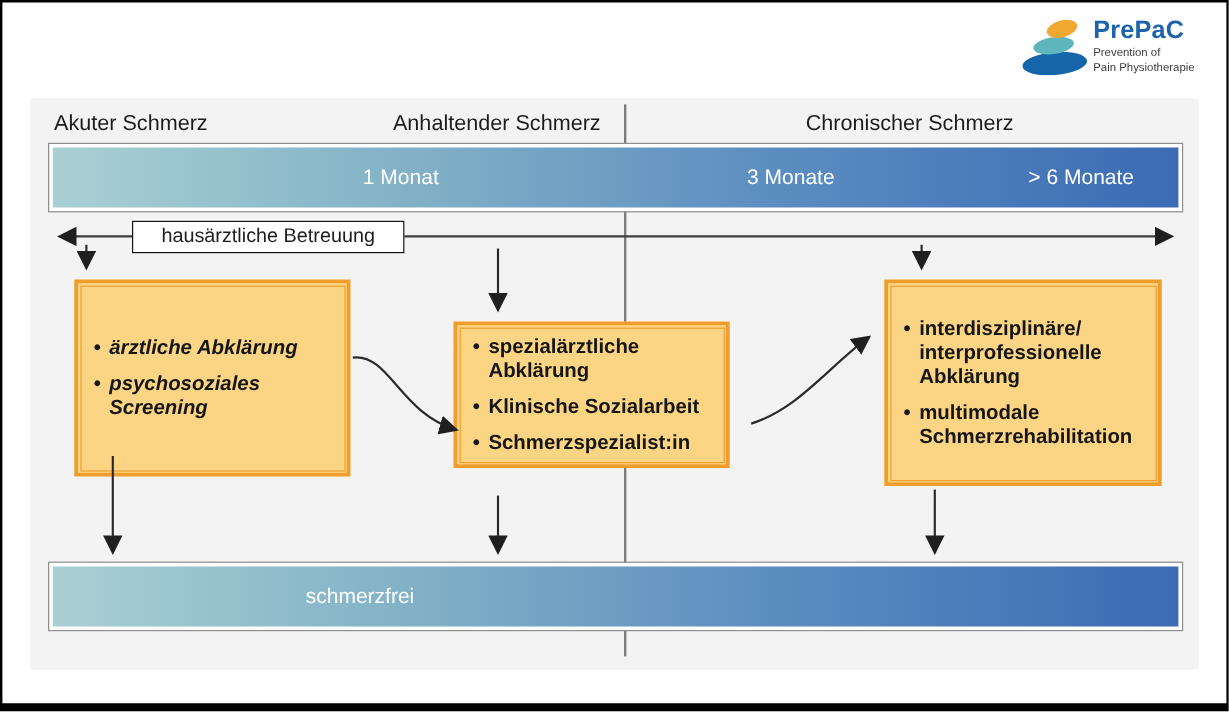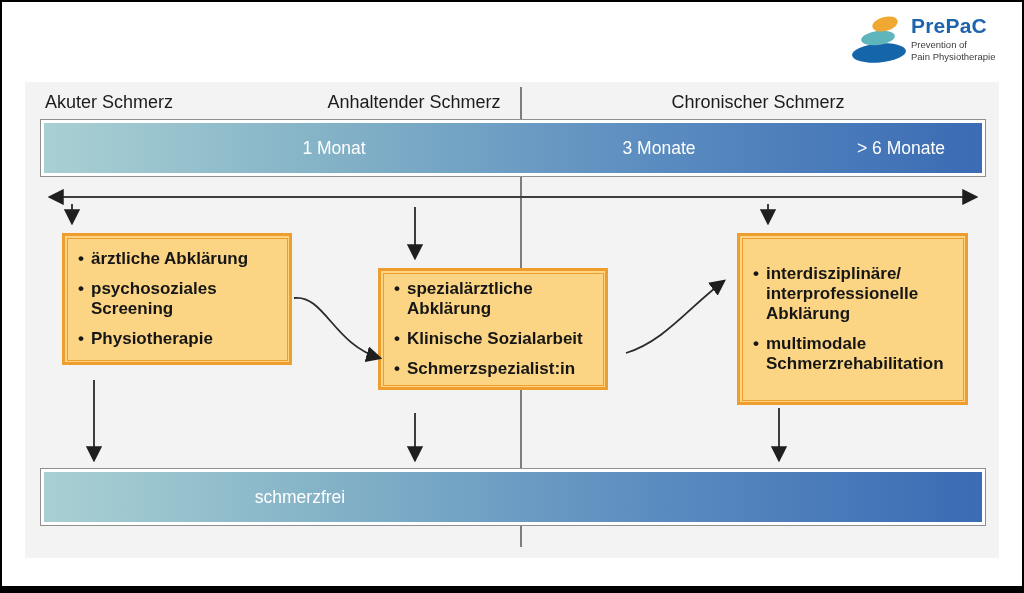--- a/index.html
+++ b/index.html
@@ -53,21 +53,21 @@
   
   .obox{
     position:absolute;box-sizing:border-box;z-index:2;
     background:#fbd584;border:3px solid #ef9e2e;
     display:flex;flex-direction:column;justify-content:center;
     padding:8px 10px 8px 13px;
   }
   .obox::before{
     content:"";position:absolute;inset:1.5px;border:1.5px solid #ef9e2e;pointer-events:none;
   }
-  .obox.b1{left:60px;top:231px;width:230px;height:132px;}
+  .obox.b1{left:60px;top:231px;width:230px;height:164px;font-style:italic;}
   .obox.b2{left:376px;top:266px;width:230px;height:122px;}
   .obox.b3{left:735px;top:231px;width:231px;height:172px;}
   .obox ul{margin:0;padding:0;list-style:none;display:flex;flex-direction:column;row-gap:10px;}
   .obox li{
     position:relative;padding-left:13px;
     font-weight:bold;font-size:17px;line-height:1.18;color:#161616;
   }
   .obox li::before{content:"•";position:absolute;left:0;top:0;}
 </style>
 </head>
@@ -118,26 +118,26 @@
     <line x1="766" y1="202" x2="766" y2="221" stroke="#2a2a2a" stroke-width="1.8" marker-end="url(#ah)"></line>
 
     <path d="M292 296 C322 292, 332 343, 378 356" fill="none" stroke="#2a2a2a" stroke-width="1.8" marker-end="url(#ah)"></path>
     <path d="M624 351 C663 339, 688 304, 722 279" fill="none" stroke="#2a2a2a" stroke-width="1.8" marker-end="url(#ah)"></path>
 
     <line x1="92" y1="378" x2="92" y2="458" stroke="#2a2a2a" stroke-width="1.8" marker-end="url(#ah)"></line>
     <line x1="413" y1="411" x2="413" y2="458" stroke="#2a2a2a" stroke-width="1.8" marker-end="url(#ah)"></line>
     <line x1="777" y1="406" x2="777" y2="458" stroke="#2a2a2a" stroke-width="1.8" marker-end="url(#ah)"></line>
   </svg>
 
+  <div class="care-label">hausärztliche Betreuung</div>
 
   <div class="obox b1">
     <ul>
       <li>ärztliche Abklärung</li>
       <li>psychosoziales Screening</li>
-      <li>Physiotherapie</li>
     </ul>
   </div>
   <div class="obox b2">
     <ul>
       <li>spezialärztliche Abklärung</li>
       <li>Klinische Sozialarbeit</li>
       <li>Schmerzspezialist:in</li>
     </ul>
   </div>
   <div class="obox b3">

